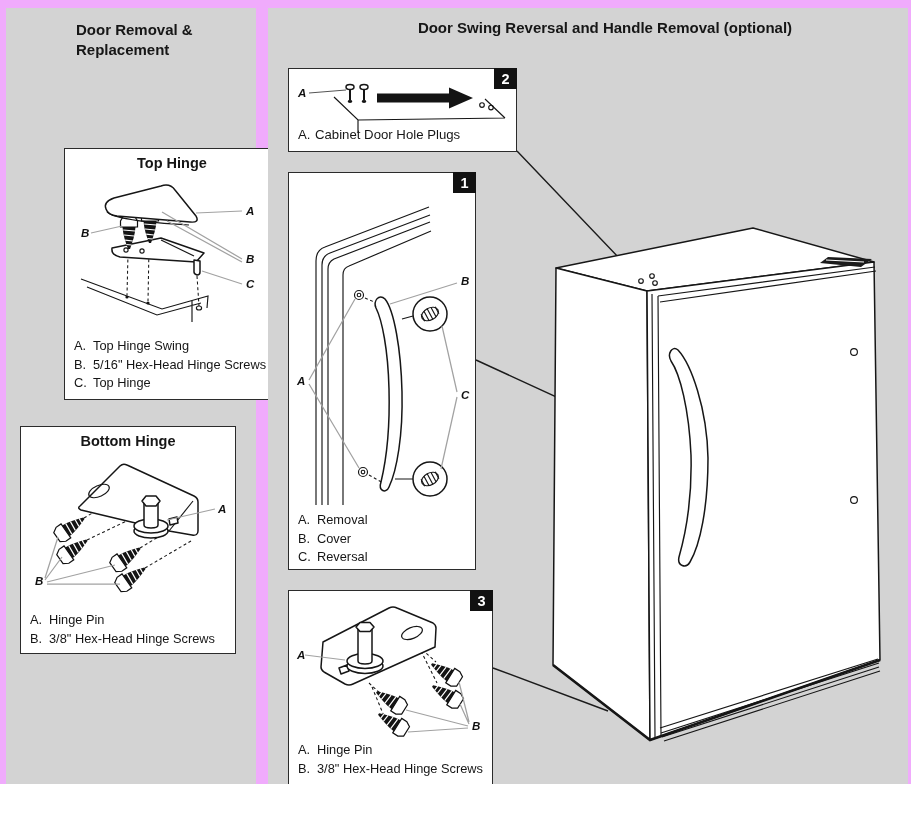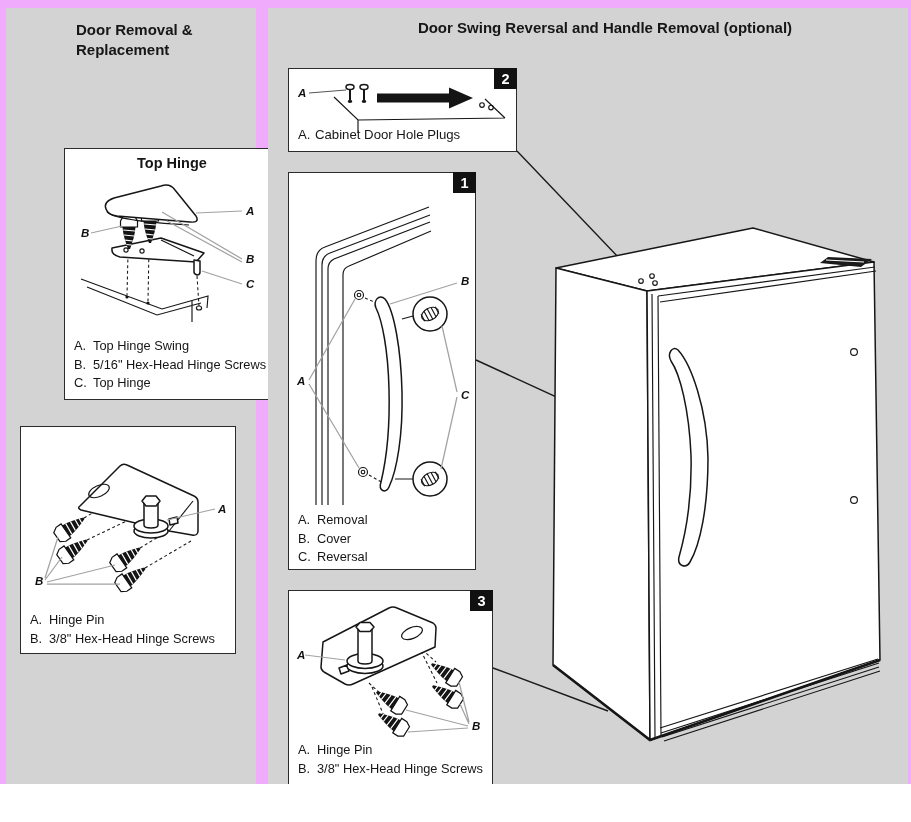--- a/index.html
+++ b/index.html
@@ -110,20 +110,21 @@
           <span>5/16" Hex-Head Hinge Screws</span>
           </div>
         <div class="legend-row">
           <span class="legend-k">C.</span>
           <span>Top Hinge</span>
           </div>
       </div>
     </div>
 
     <div class="box" id="bottom-hinge-box">
+      <div class="box-title">Bottom Hinge</div>
       <svg class="art" style="top:26px" width="216" height="155" viewBox="0 0 216 155">
         <path class="dl" d="M63,65 L90,49 M66,87 L118,62 M119,95 L147,78 M124,115 L170,88"></path>
 
         <path class="ln" d="M59,53 L99,13 Q102,10 106,12 L173,43 Q177,45 177,49 L177,78 Q177,83 171,82 L148,78 L60,57 Q56,55 59,53 Z"></path>
         <path class="thin" d="M148,78 L172,48"></path>
         <ellipse class="thin" cx="78" cy="38" rx="11" ry="5.5" fill="#fff" transform="rotate(-24 78 38)"></ellipse>
         <path class="ln" d="M148,66 L156,64 L157,70 L149,72 Z" stroke-width="1.1"></path>
 
         <ellipse class="ln" cx="130" cy="78" rx="17" ry="7" stroke-width="1.3"></ellipse>
         <ellipse class="ln" cx="130" cy="73" rx="17" ry="7" stroke-width="1.3"></ellipse>

